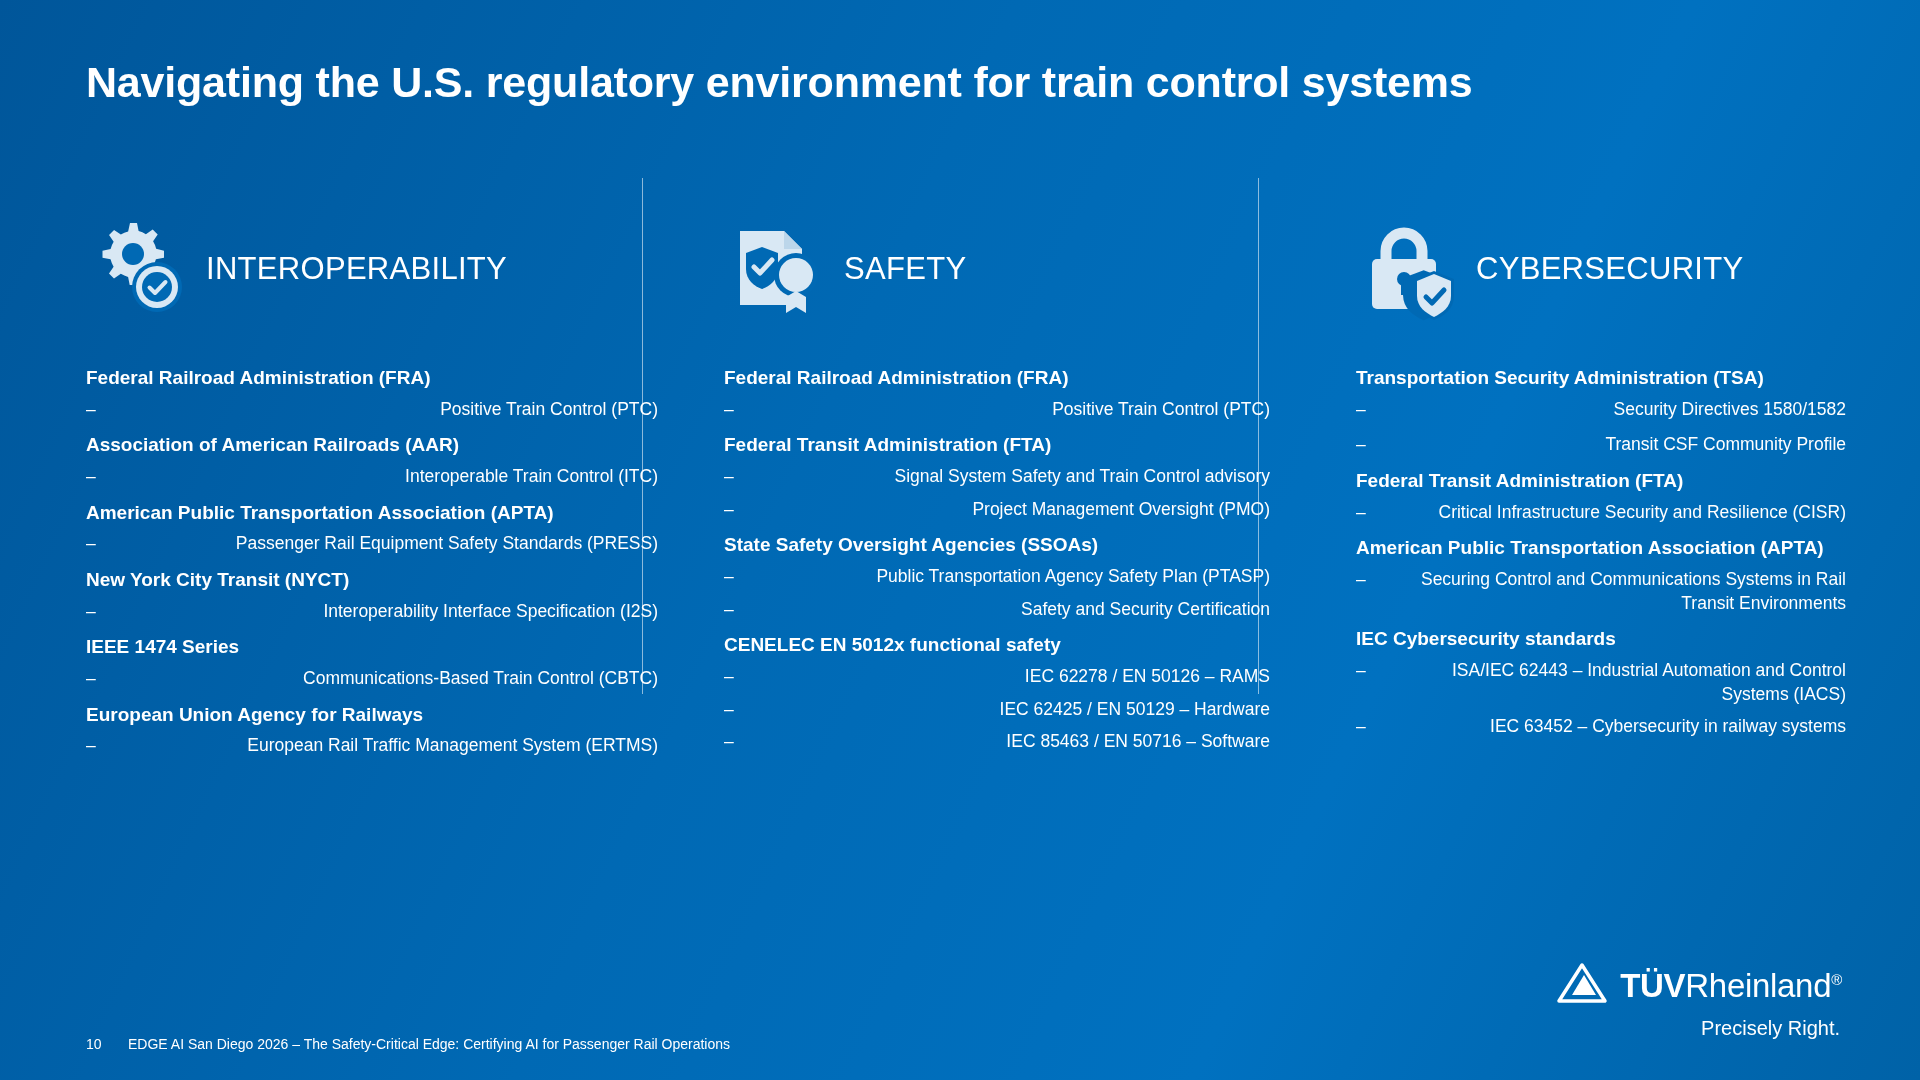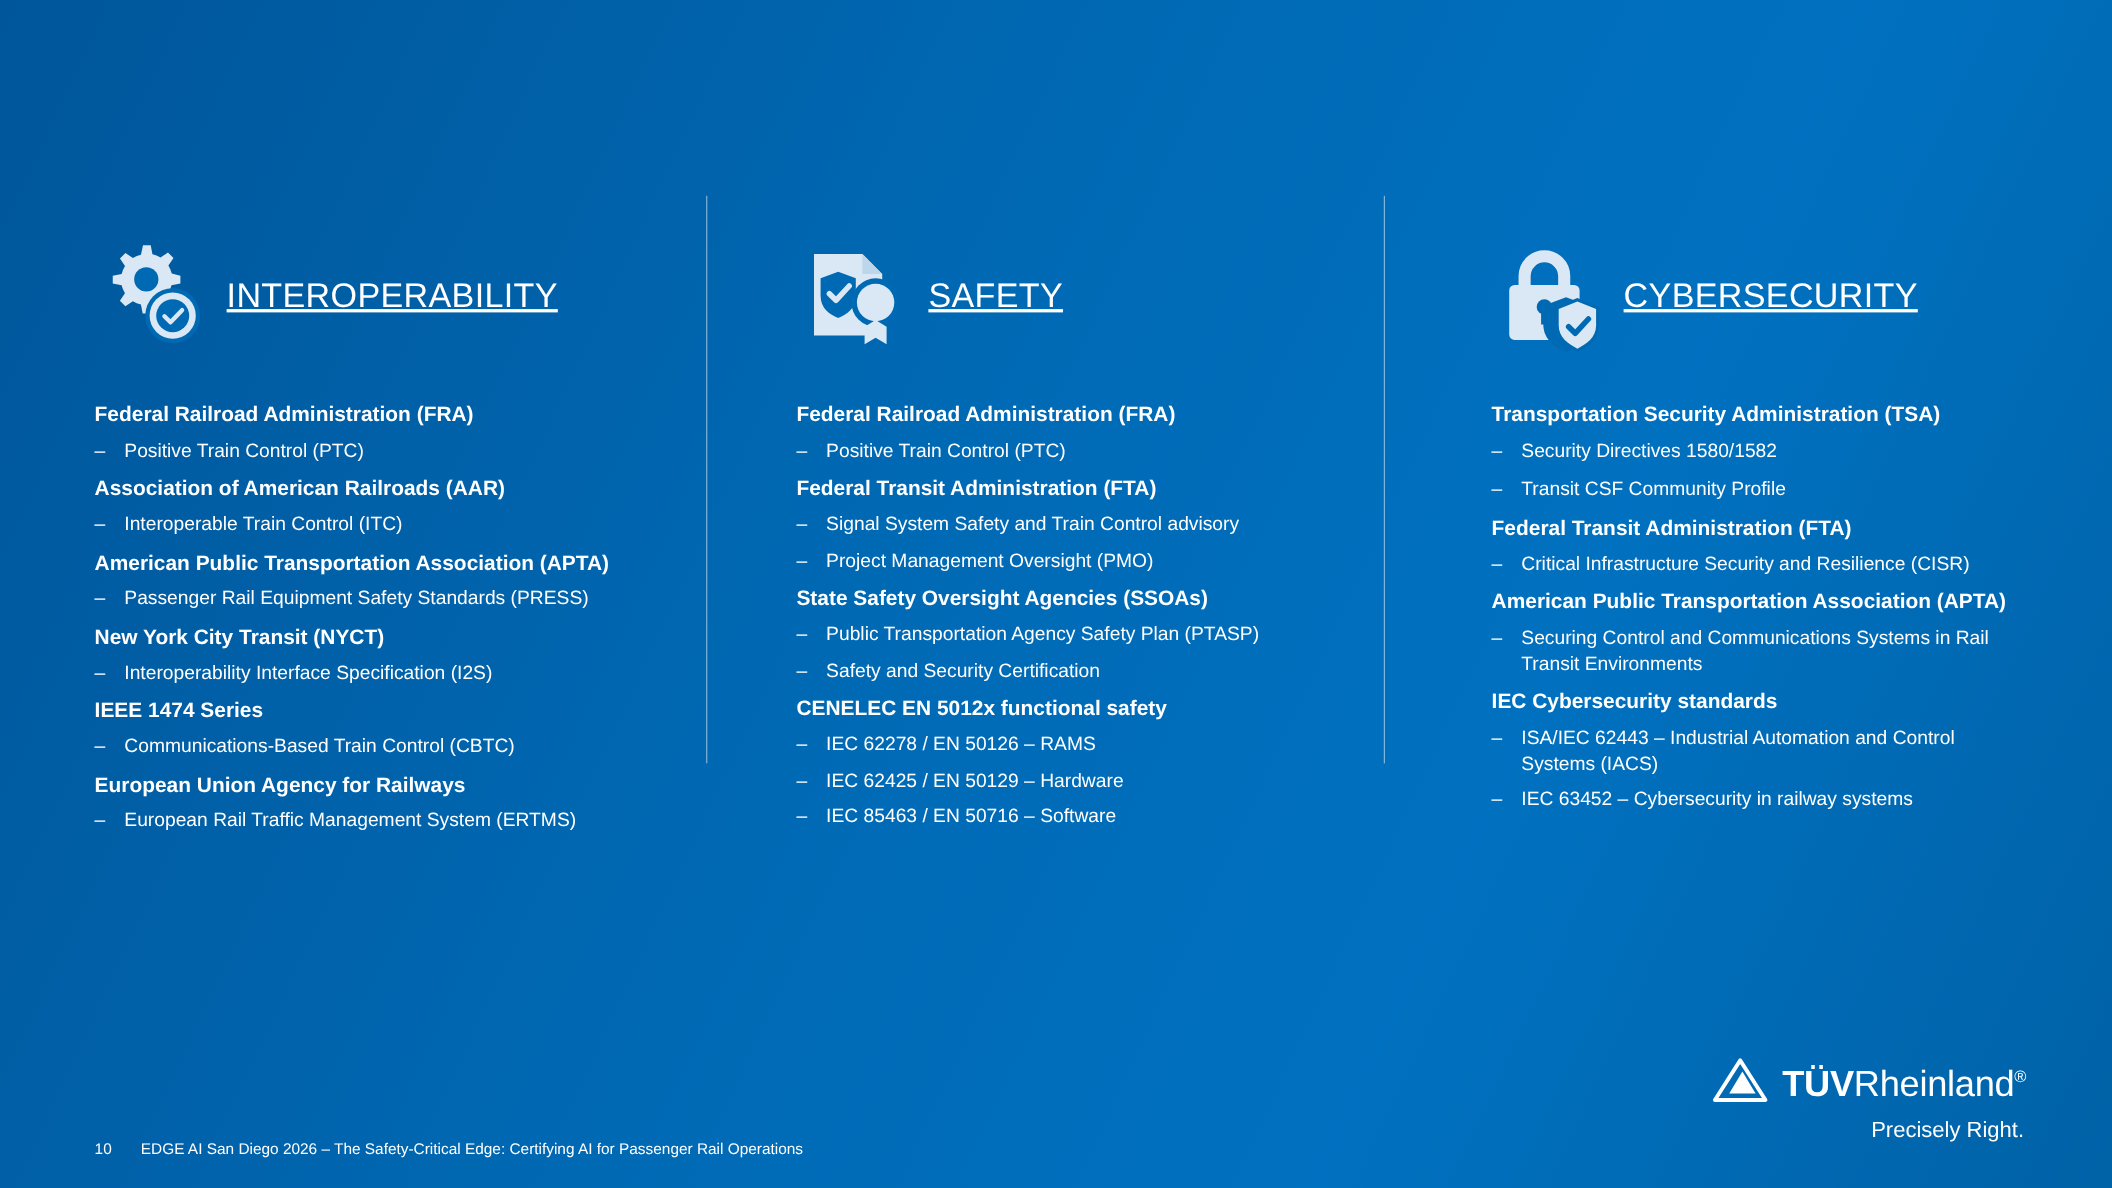--- a/index.html
+++ b/index.html
@@ -67,21 +67,20 @@
     display: flex;
     align-items: center;
     justify-content: center;
   }
   .col-title {
     font-size: 31px;
     color: #ffffff;
     letter-spacing: 0.3px;
     margin-left: 16px;
     white-space: nowrap;
-    text-decoration: underline;
   }
   .group {
     margin-bottom: 12px;
   }
   .group-title {
     font-size: 19px;
     font-weight: bold;
     color: #ffffff;
     line-height: 1.3;
     margin-bottom: 7px;
@@ -92,20 +91,21 @@
     color: #ffffff;
     line-height: 1.35;
     margin-bottom: 9px;
   }
   .bullet .dash {
     flex: 0 0 27px;
     color: #ffffff;
   }
   .bullet .btext {
     flex: 1 1 auto;
+    text-align: right;
   }
   .footer {
     position: absolute;
     left: 86px;
     bottom: 28px;
     display: flex;
     align-items: baseline;
     font-size: 14px;
     color: #ffffff;
   }
@@ -140,20 +140,21 @@
     font-size: 20px;
     margin-top: 8px;
     margin-right: 2px;
   }
 </style>
 </head>
 <body>
 
 <div class="slide">
 
+  <div class="title">Navigating the U.S. regulatory environment for train control systems</div>
 
   <div class="divider div-1"></div>
   <div class="divider div-2"></div>
 
   <div class="columns">
 
     <div class="col col-1">
       <div class="col-head">
         <div class="col-icon">
           <svg width="104" height="104" viewBox="0 0 104 104" aria-hidden="true">

